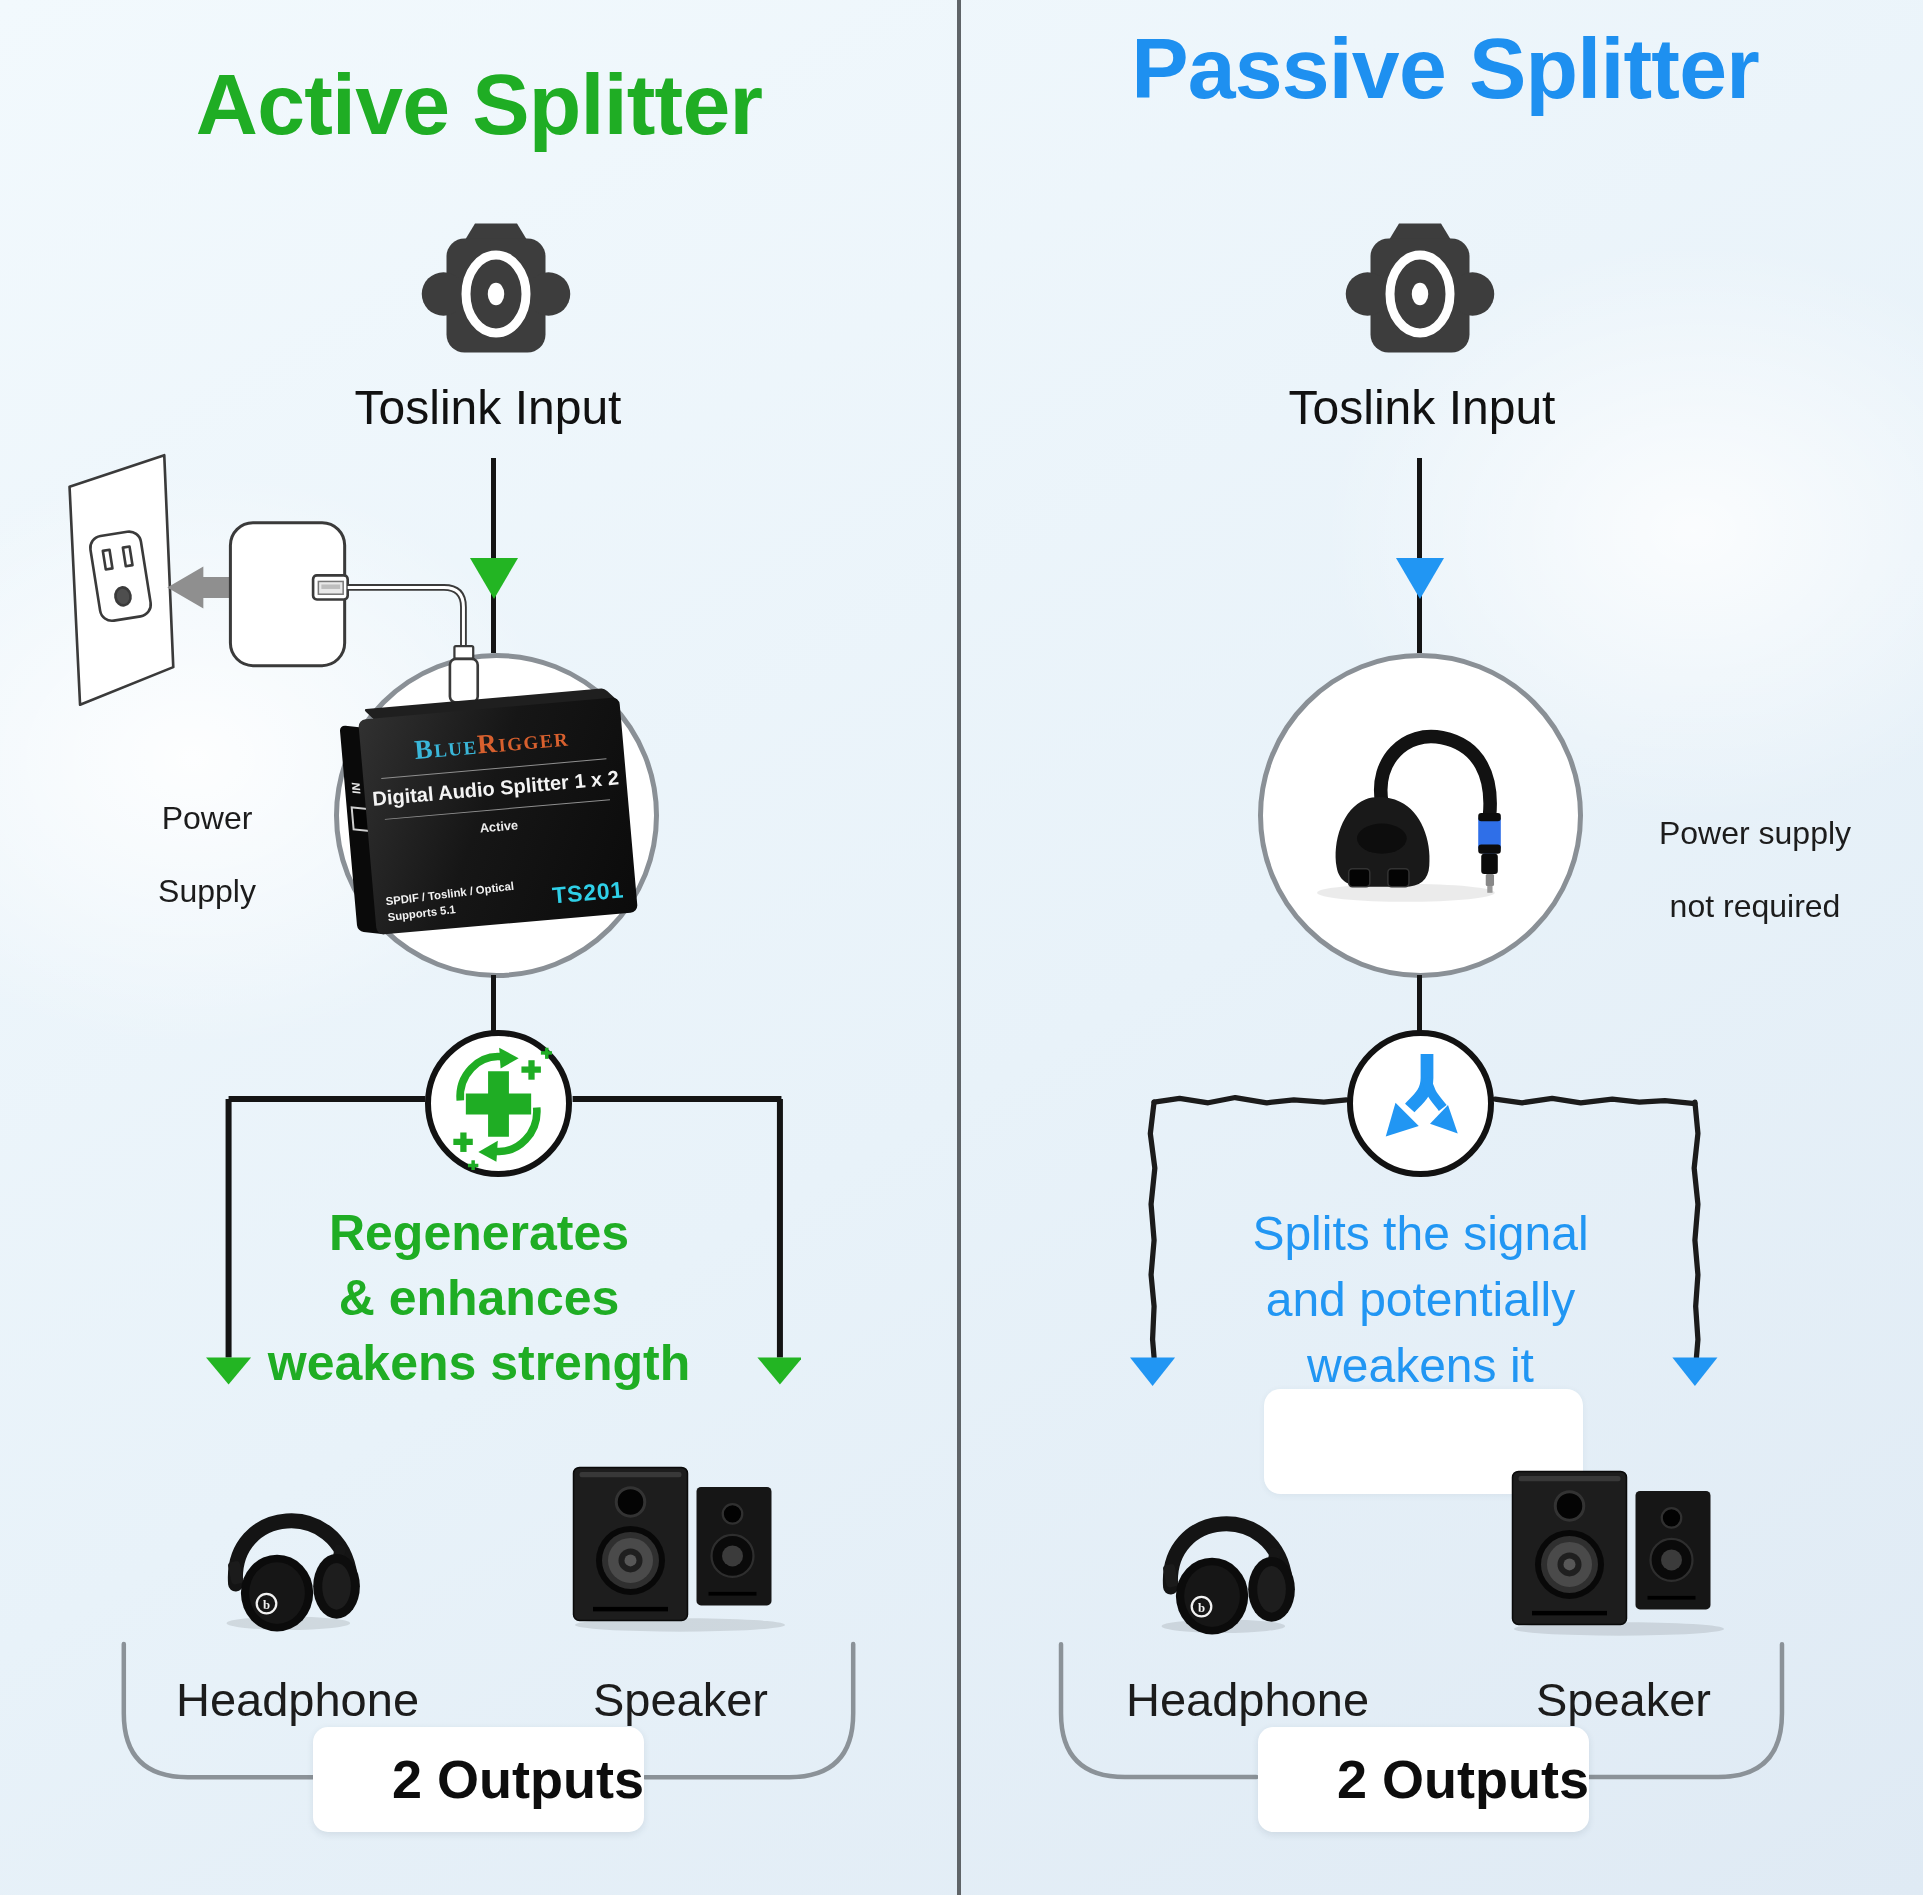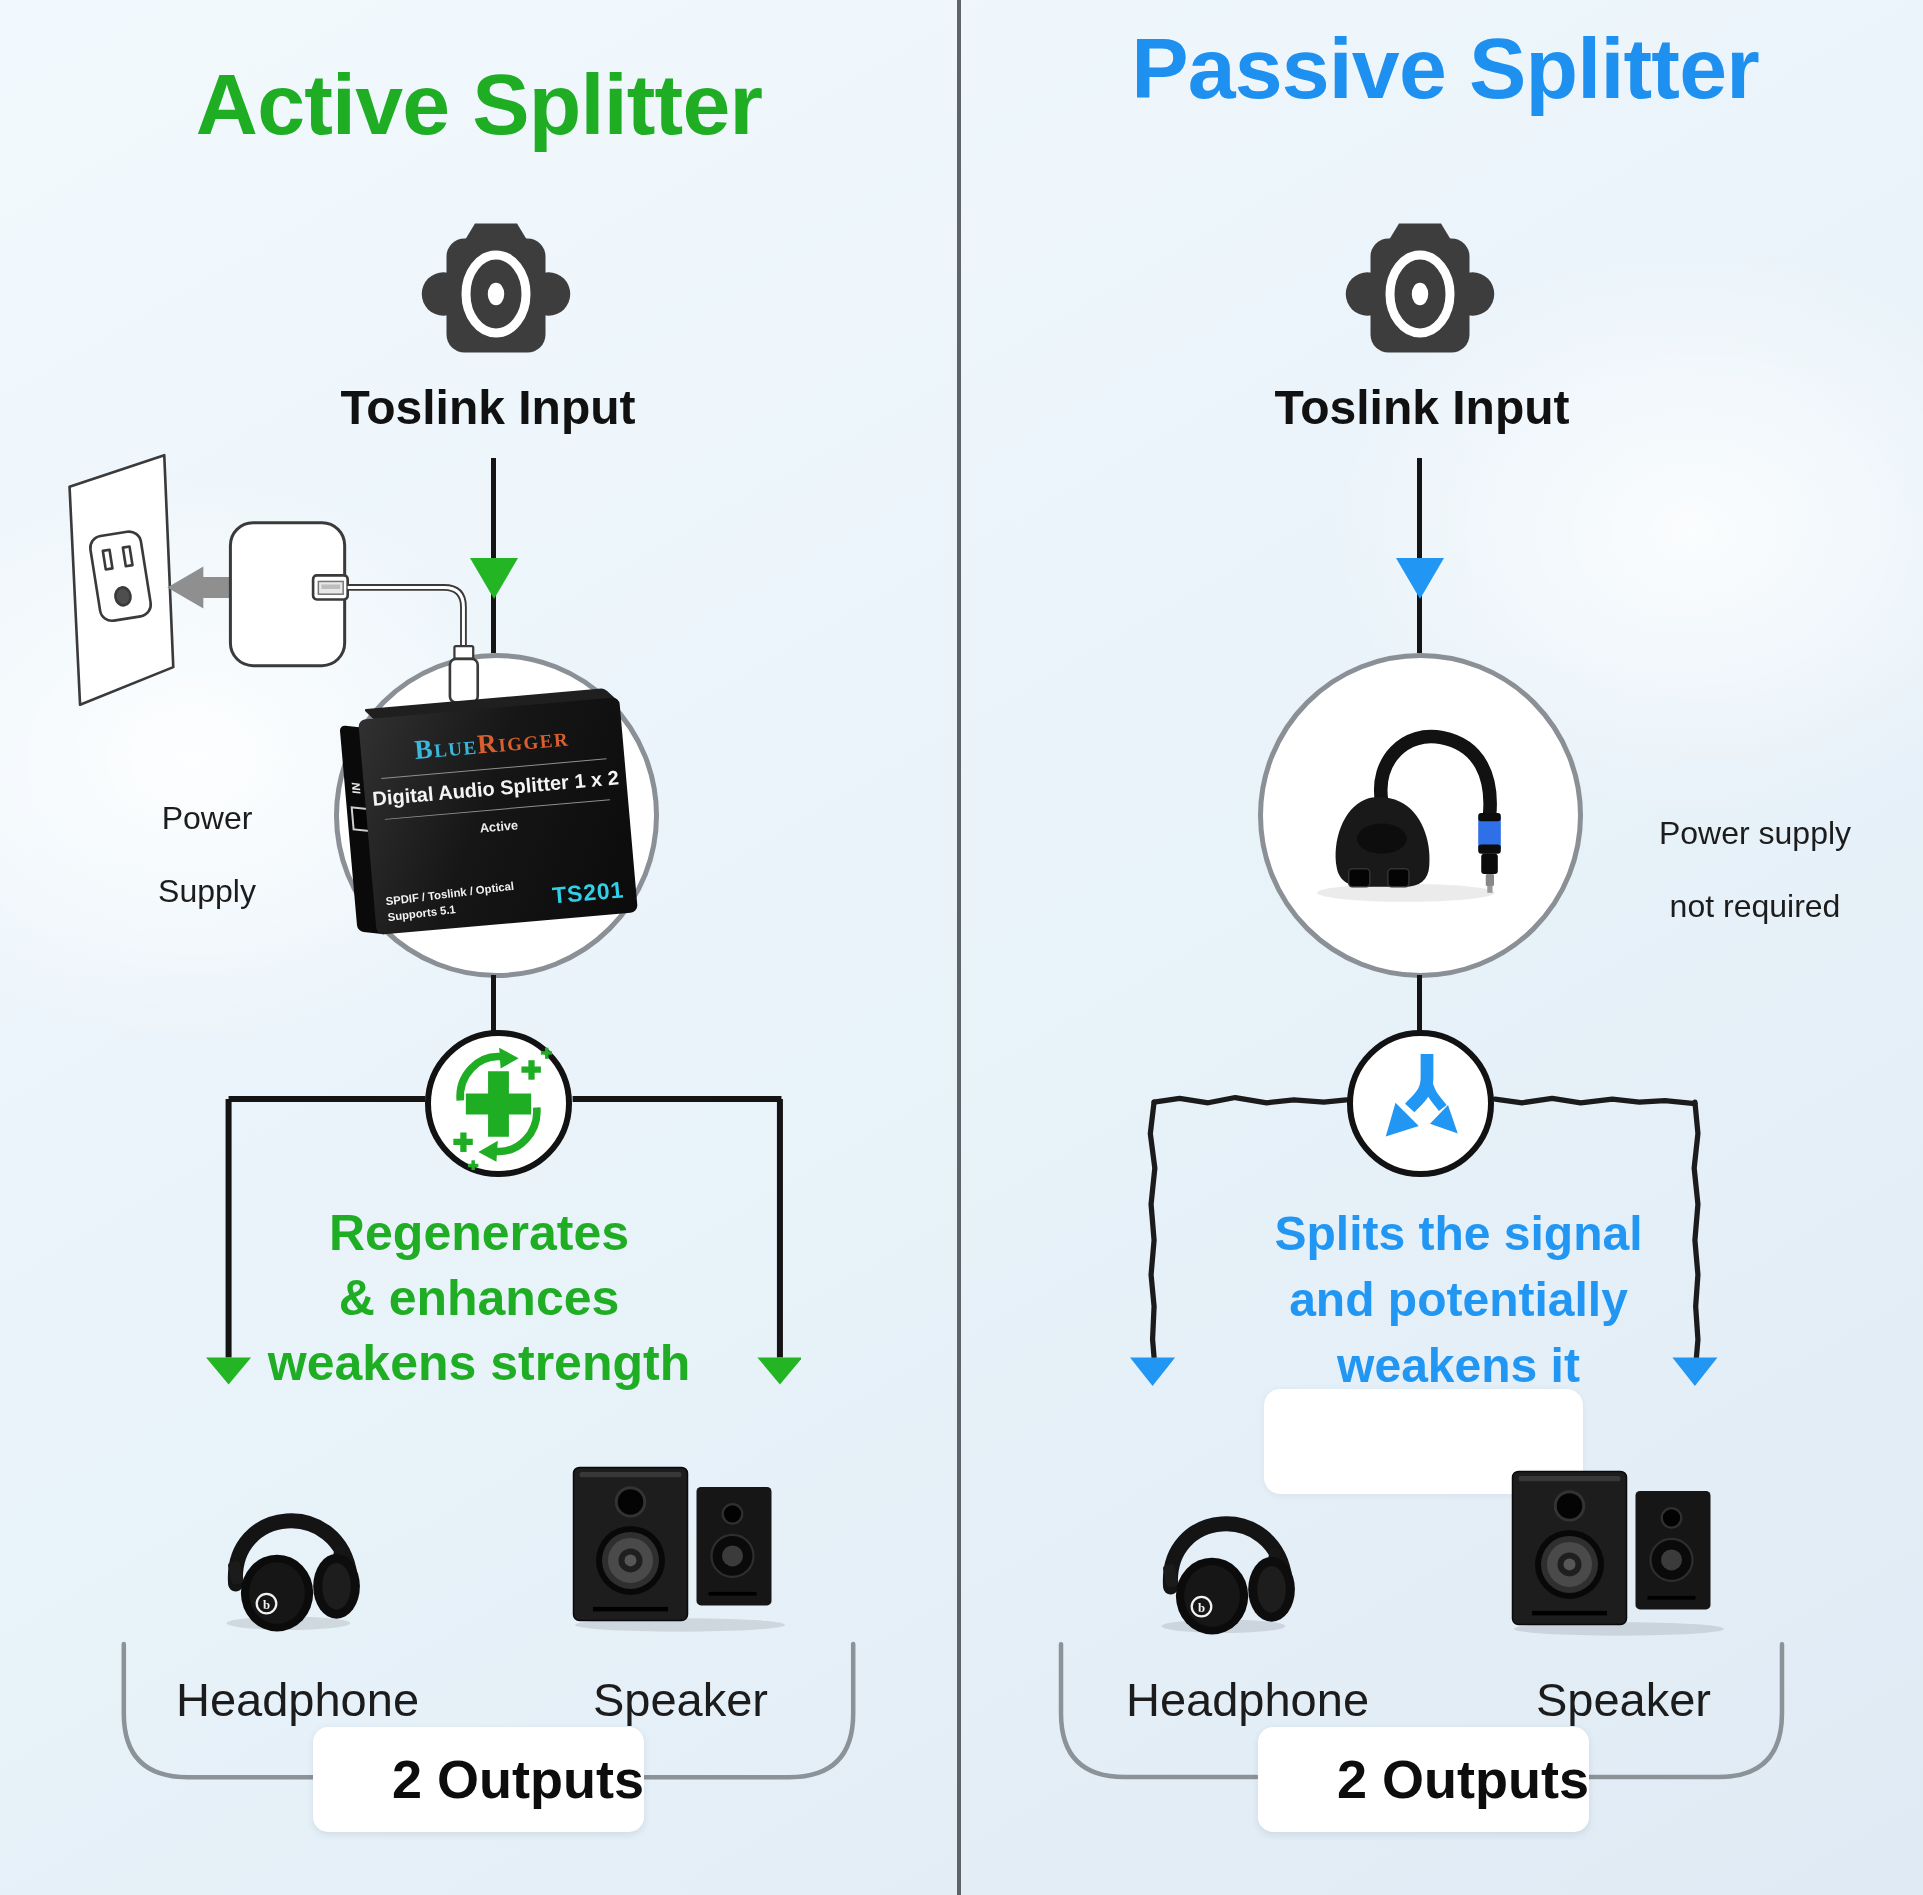--- a/index.html
+++ b/index.html
@@ -9,35 +9,35 @@
     background:
       radial-gradient(676px 526px at 10% 40%, rgba(255,255,255,.9) 0%, rgba(255,255,255,0) 55%),
       radial-gradient(676px 526px at 88% 28%, rgba(255,255,255,.8) 0%, rgba(255,255,255,0) 55%),
       linear-gradient(150deg,#f2f9fd 0%,#e8f2f9 55%,#dfeaf4 100%);
   }
   .abs{position:absolute;}
   .divider{left:957px;top:0;width:3.8px;height:1896px;background:#5f6468;}
   .title{top:19px;width:958px;text-align:center;font-size:86px;font-weight:bold;letter-spacing:-0.8px;}
   .title.t-left{left:0;color:#1fad24;margin-top:36px;}
   .title.t-right{left:966px;color:#1e90f0;}
-  .input-label{top:380px;width:958px;text-align:center;font-size:48px;font-weight:bold;color:#111;}
+  .input-label{top:380px;width:958px;text-align:center;font-size:48px;font-weight:normal;color:#111;}
   .il-left{left:9px;} .il-right{left:943px;}
   .vline{width:5.3px;background:#141414;}
   .tri{width:0;height:0;border-left:24px solid transparent;border-right:24px solid transparent;}
   .tri-green{border-top:41px solid #23b523;}
   .tri-blue{border-top:41px solid #2196f3;}
   .big-circle{width:325px;height:325px;border-radius:50%;background:#fff;border:5.3px solid #8a9096;
     box-sizing:border-box;display:flex;align-items:center;justify-content:center;}
   .node-circle{width:147px;height:147px;border-radius:50%;background:#fff;border:6px solid #121212;
     box-sizing:border-box;display:flex;align-items:center;justify-content:center;}
   .side-note{font-size:32px;line-height:73px;text-align:center;color:#1c1c1c;}
   .benefit{top:1201px;width:958px;left:0;text-align:center;font-size:50px;line-height:65px;
     font-weight:bold;color:#1fad24;}
-  .drawback{top:1201px;width:909px;left:1004px;text-align:center;font-size:48px;line-height:66px;
-    font-weight:bold;color:#2196f3;}
+  .drawback{top:1201px;width:909px;left:966px;text-align:center;font-size:48px;line-height:66px;
+    font-weight:normal;color:#2196f3;}
   .out-label{top:1672px;width:271px;text-align:center;font-size:47px;color:#1c1c1c;}
   .badge{top:1727px;width:331px;height:105px;background:#fff;border-radius:15px;
     box-shadow:0 2.3px 7.5px rgba(40,60,80,.10);text-align:right;}
   .badge span{display:block;line-height:105px;font-size:54px;font-weight:bold;color:#0d0d0d;}
   .empty-box{left:1264px;top:1389px;width:319px;height:105px;background:#fff;border-radius:16.5px;
     box-shadow:0 1.5px 6px rgba(40,60,80,.06);}
   
   .device{left:367px;top:708px;width:262px;height:216px;transform:rotate(-5deg);}
   .device-top{position:absolute;left:12px;top:-10.5px;width:242px;height:13.5px;background:#1f1f1f;
     border-radius:3px;transform:skewX(42deg);}

